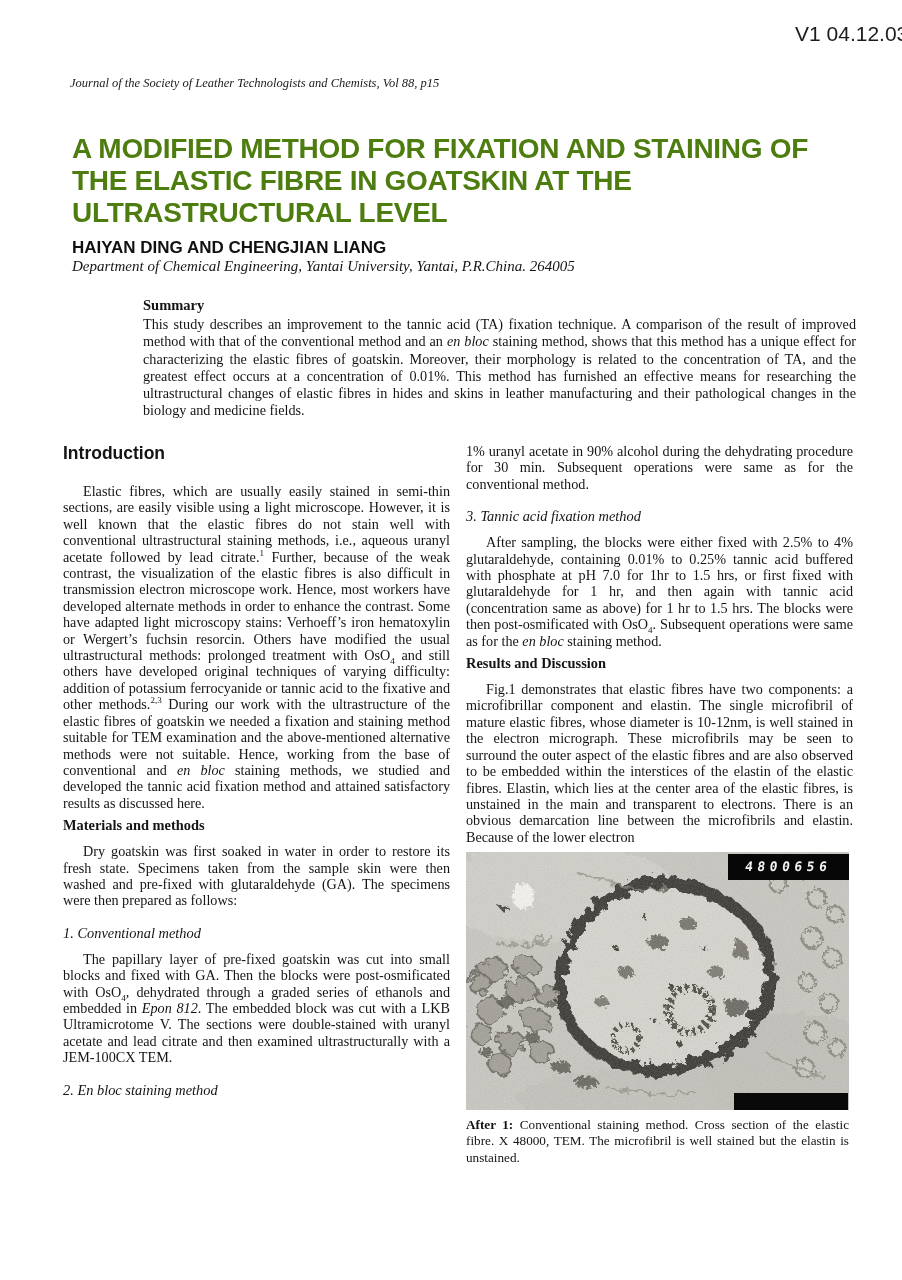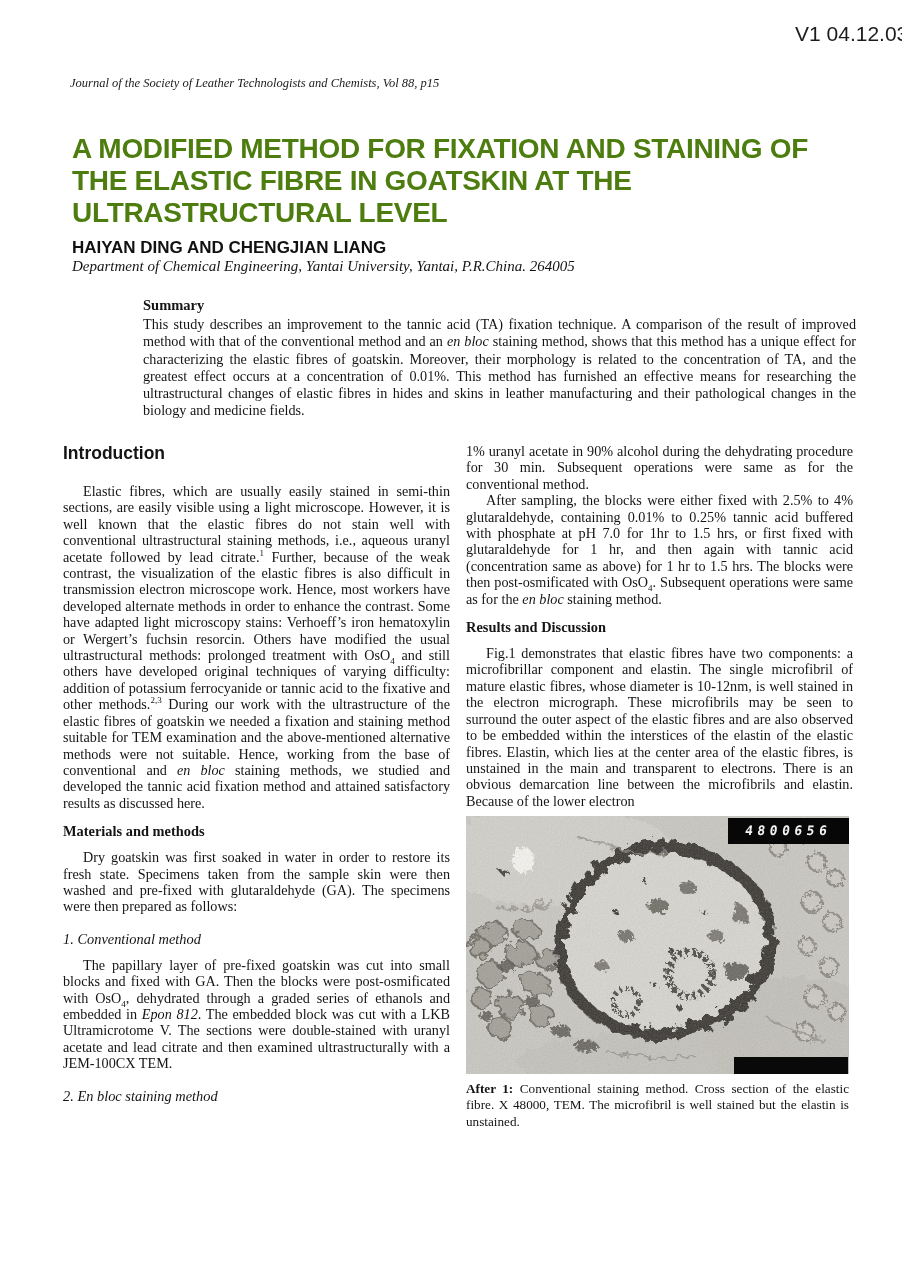--- a/index.html
+++ b/index.html
@@ -34,21 +34,21 @@
     position:absolute;left:143px;top:297px;width:713px;
     font-size:14.2px;line-height:17.2px;text-align:justify;
   }
   .summary-heading{font-weight:bold;font-size:14.5px;margin:0 0 2px 0;}
   .cols{position:absolute;left:63px;top:443px;width:790px;display:flex;gap:16px;}
   .col{width:387px;font-size:14.2px;line-height:16.4px;text-align:justify;}
   .h-sans{
     font-family:"Liberation Sans",sans-serif;font-weight:bold;
     font-size:17.5px;margin:0 0 20px 0;line-height:20px;
   }
-  .h-serif{font-weight:bold;font-size:14.4px;margin:12px 0 9px 0;line-height:17px;}
+  .h-serif{font-weight:bold;font-size:14.4px;margin:6px 0 9px 0;line-height:17px;}
   .h-italic{font-style:italic;font-weight:normal;font-size:14.4px;margin:16px 0 9px 0;line-height:17px;}
   p{margin:0;text-indent:20px;}
   p.noindent{text-indent:0;}
   sup,sub{font-size:9px;line-height:0;}
   .figure{margin-top:7px;width:383px;}
   .fig-img{
     position:relative;width:383px;height:258px;background:#c9c7c0;overflow:hidden;
   }
   .fig-img svg{display:block;width:383px;height:258px;}
   .film-counter{
@@ -95,20 +95,21 @@
     <p><span>Elastic fibres, which are usually easily stained in semi-thin sections, are easily visible using a light microscope. However, it is well known that the elastic fibres do not stain well with conventional ultrastructural staining methods, i.e., aqueous uranyl acetate followed by lead citrate.</span><sup>1</sup><span> Further, because of the weak contrast, the visualization of the elastic fibres is also difficult in transmission electron microscope work. Hence, most workers have developed alternate methods in order to enhance the contrast. Some have adapted light microscopy stains: Verhoeff’s iron hematoxylin or Wergert’s fuchsin resorcin. Others have modified the usual ultrastructural methods: prolonged treatment with OsO</span><sub>4</sub><span> and still others have developed original techniques of varying difficulty: addition of potassium ferrocyanide or tannic acid to the fixative and other methods.</span><sup>2,3</sup><span> During our work with the ultrastructure of the elastic fibres of goatskin we needed a fixation and staining method suitable for TEM examination and the above-mentioned alternative methods were not suitable. Hence, working from the base of conventional and </span><i>en bloc</i><span> staining methods, we studied and developed the tannic acid fixation method and attained satisfactory results as discussed here.</span></p>
     <div class="h-serif">Materials and methods</div>
     <p>Dry goatskin was first soaked in water in order to restore its fresh state. Specimens taken from the sample skin were then washed and pre-fixed with glutaraldehyde (GA). The specimens were then prepared as follows:</p>
     <div class="h-italic">1. Conventional method</div>
     <p><span>The papillary layer of pre-fixed goatskin was cut into small blocks and fixed with GA. Then the blocks were post-osmificated with OsO</span><sub>4</sub><span>, dehydrated through a graded series of ethanols and embedded in </span><i>Epon 812</i><span>. The embedded block was cut with a LKB Ultramicrotome V. The sections were double-stained with uranyl acetate and lead citrate and then examined ultrastructurally with a JEM-100CX TEM.</span></p>
     <div class="h-italic">2. En bloc staining method</div>
   </div>
 
   <div class="col">
     <p class="noindent">1% uranyl acetate in 90% alcohol during the dehydrating procedure for 30 min. Subsequent operations were same as for the conventional method.</p>
+    <div class="h-italic">3. Tannic acid fixation method</div>
     <p><span>After sampling, the blocks were either fixed with 2.5% to 4% glutaraldehyde, containing 0.01% to 0.25% tannic acid buffered with phosphate at pH 7.0 for 1hr to 1.5 hrs, or first fixed with glutaraldehyde for 1 hr, and then again with tannic acid (concentration same as above) for 1 hr to 1.5 hrs. The blocks were then post-osmificated with OsO</span><sub>4</sub><span>. Subsequent operations were same as for the </span><i>en bloc</i><span> staining method.</span></p>
     <div class="h-serif">Results and Discussion</div>
     <p>Fig.1 demonstrates that elastic fibres have two components: a microfibrillar component and elastin. The single microfibril of mature elastic fibres, whose diameter is 10-12nm, is well stained in the electron micrograph. These microfibrils may be seen to surround the outer aspect of the elastic fibres and are also observed to be embedded within the interstices of the elastin of the elastic fibres. Elastin, which lies at the center area of the elastic fibres, is unstained in the main and transparent to electrons. There is an obvious demarcation line between the microfibrils and elastin. Because of the lower electron</p>
 
     <div class="figure">
       <div class="fig-img">
         <svg viewBox="0 0 383 258" preserveAspectRatio="none" aria-hidden="true">
           <defs>
             <filter id="grain" x="0" y="0" width="100%" height="100%">
               <feTurbulence type="fractalNoise" baseFrequency="0.75" numOctaves="2" stitchTiles="stitch" result="n"></feTurbulence>

